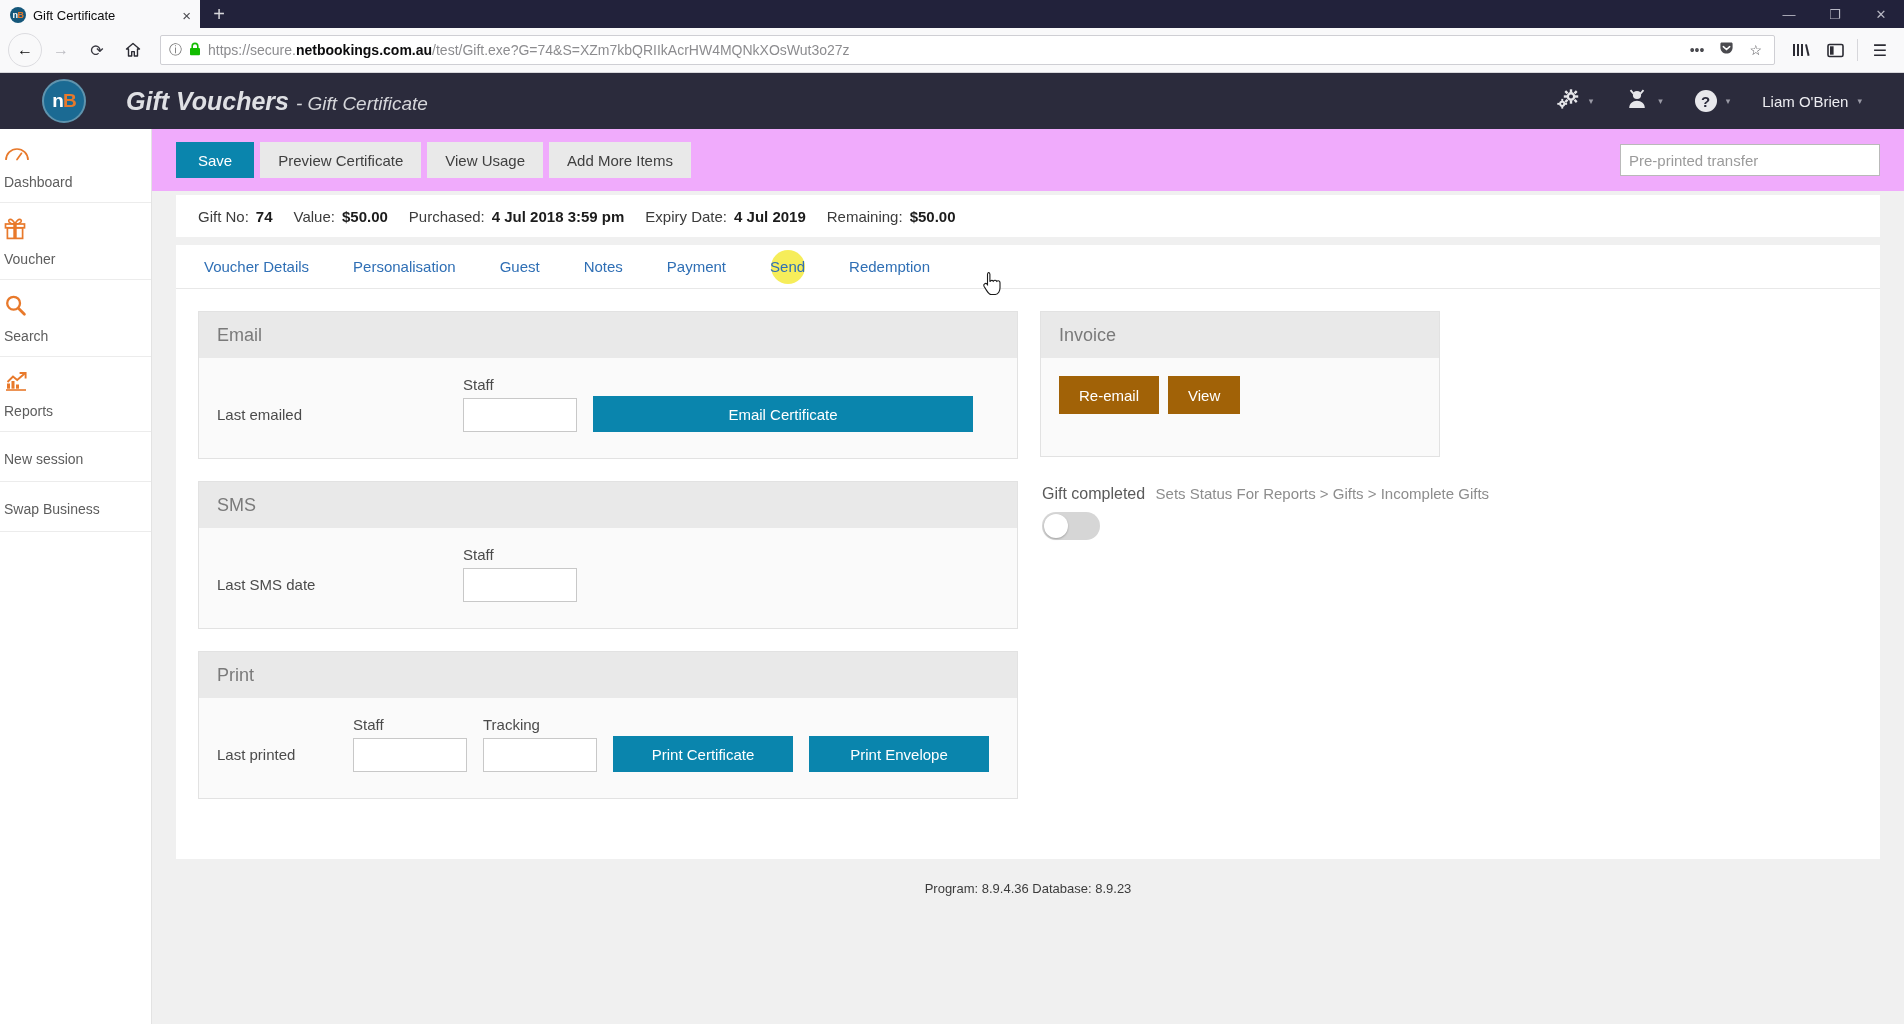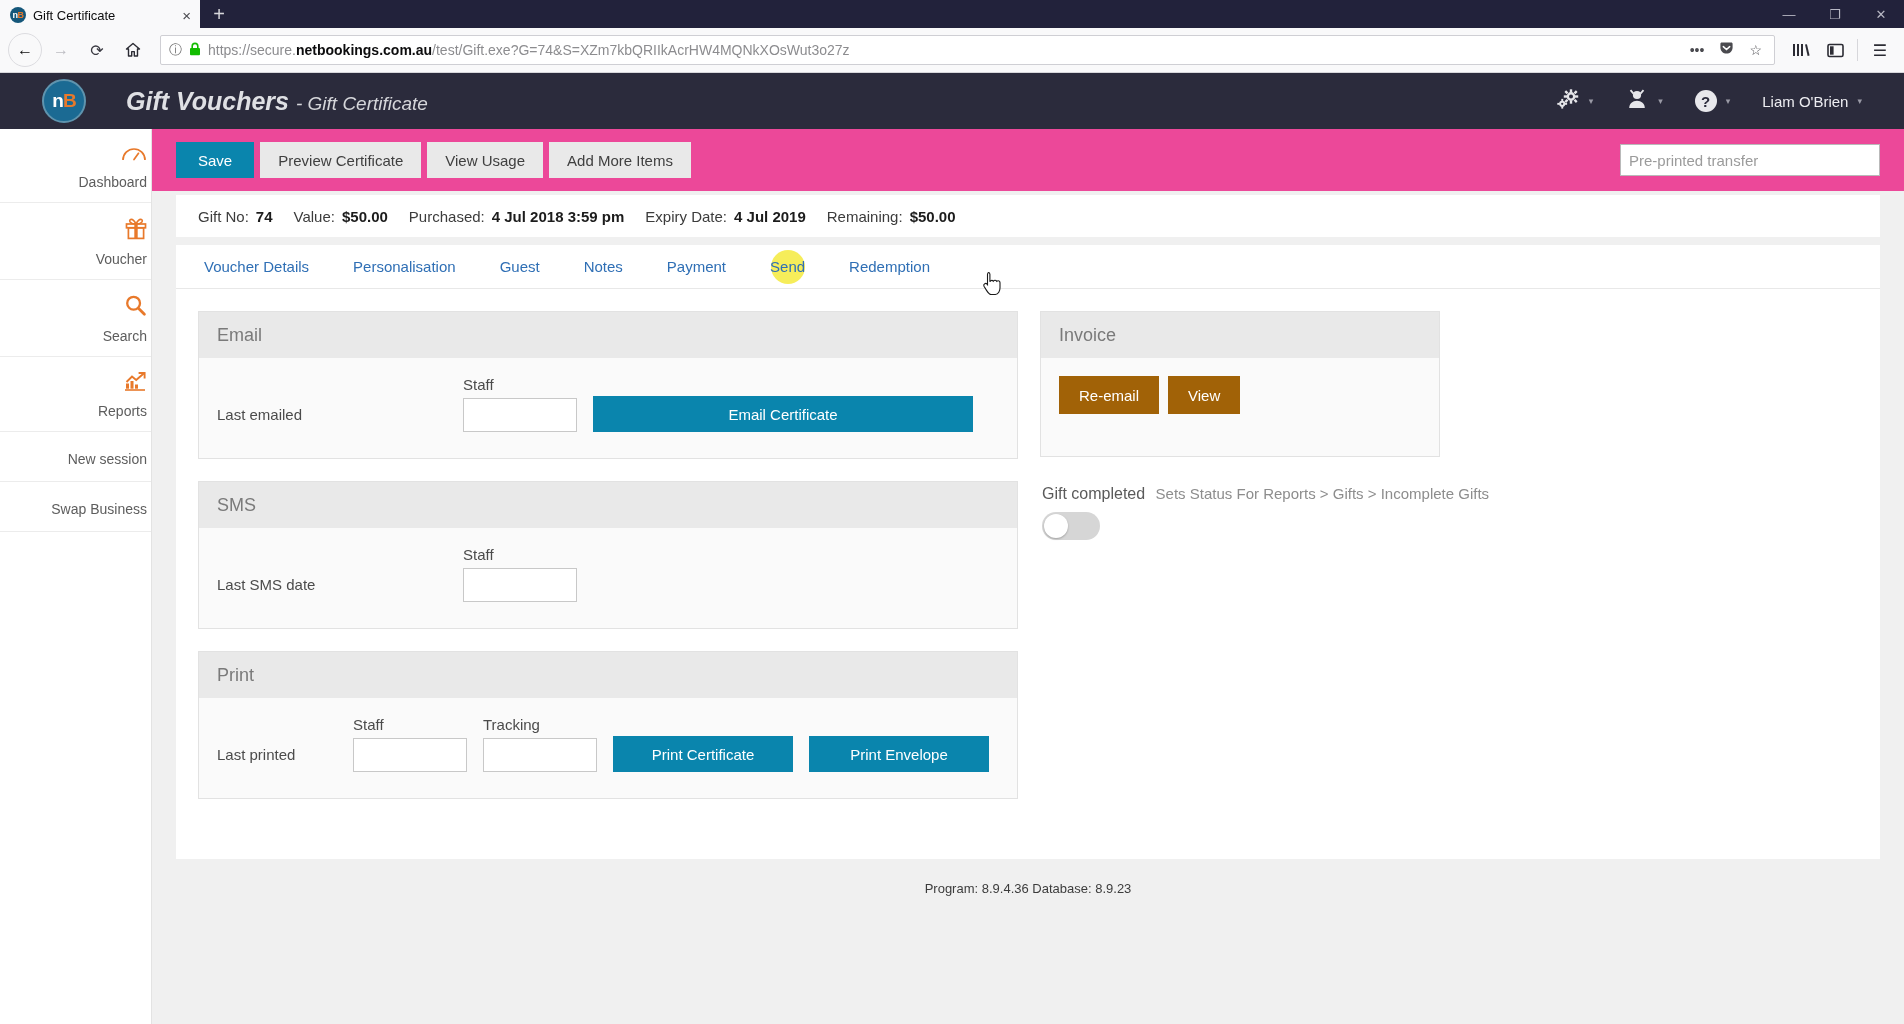--- a/index.html
+++ b/index.html
@@ -94,29 +94,29 @@
   .qmark {
     width: 22px; height: 22px; border-radius: 50%; background: #e8e8ec; color: #2b2b3c;
     font-size: 15px; font-weight: bold; display: flex; align-items: center; justify-content: center;
   }
 
   .body { flex: 1; display: flex; min-height: 0; }
 
   
   .sidebar { width: 152px; background: #fff; border-right: 1px solid #e3e3e3; flex: 0 0 152px; }
   .sideitem {
-    border-bottom: 1px solid #ececec; padding: 14px 4px 12px; text-align: right; cursor: pointer;
+    border-bottom: 1px solid #ececec; padding: 14px 4px 12px; text-align: left; cursor: pointer;
   }
   .sideitem .ico { font-size: 21px; color: #e8792b; line-height: 26px; display: block; }
   .sideitem .lbl { font-size: 14px; color: #5d5d5d; margin-top: 5px; display: block; }
   .sideitem.textonly { padding: 14px 4px; }
 
   
   .main { flex: 1; background: #f0f0f0; padding: 0; min-width: 0; position: relative; }
-  .toolbar { height: 62px; display: flex; align-items: center; padding: 0 24px; gap: 6px; background: #ec4899; }
+  .toolbar { height: 62px; display: flex; align-items: center; padding: 0 24px; gap: 6px; background: #f0abfc; }
   .tbtn {
     height: 36px; padding: 0 18px; display: flex; align-items: center; justify-content: center;
     background: #e9e9e9; color: #404040; font-size: 15px; cursor: pointer; border: none;
     font-family: inherit;
   }
   .tbtn.primary { background: #0a85ad; color: #fff; padding: 0 22px; }
   .preprint {
     margin-left: auto; width: 260px; height: 32px; border: 1px solid #b9b9b9;
     background: #fff; padding: 0 8px; font-size: 15px; color: #9b9b9b;
     font-family: inherit;

